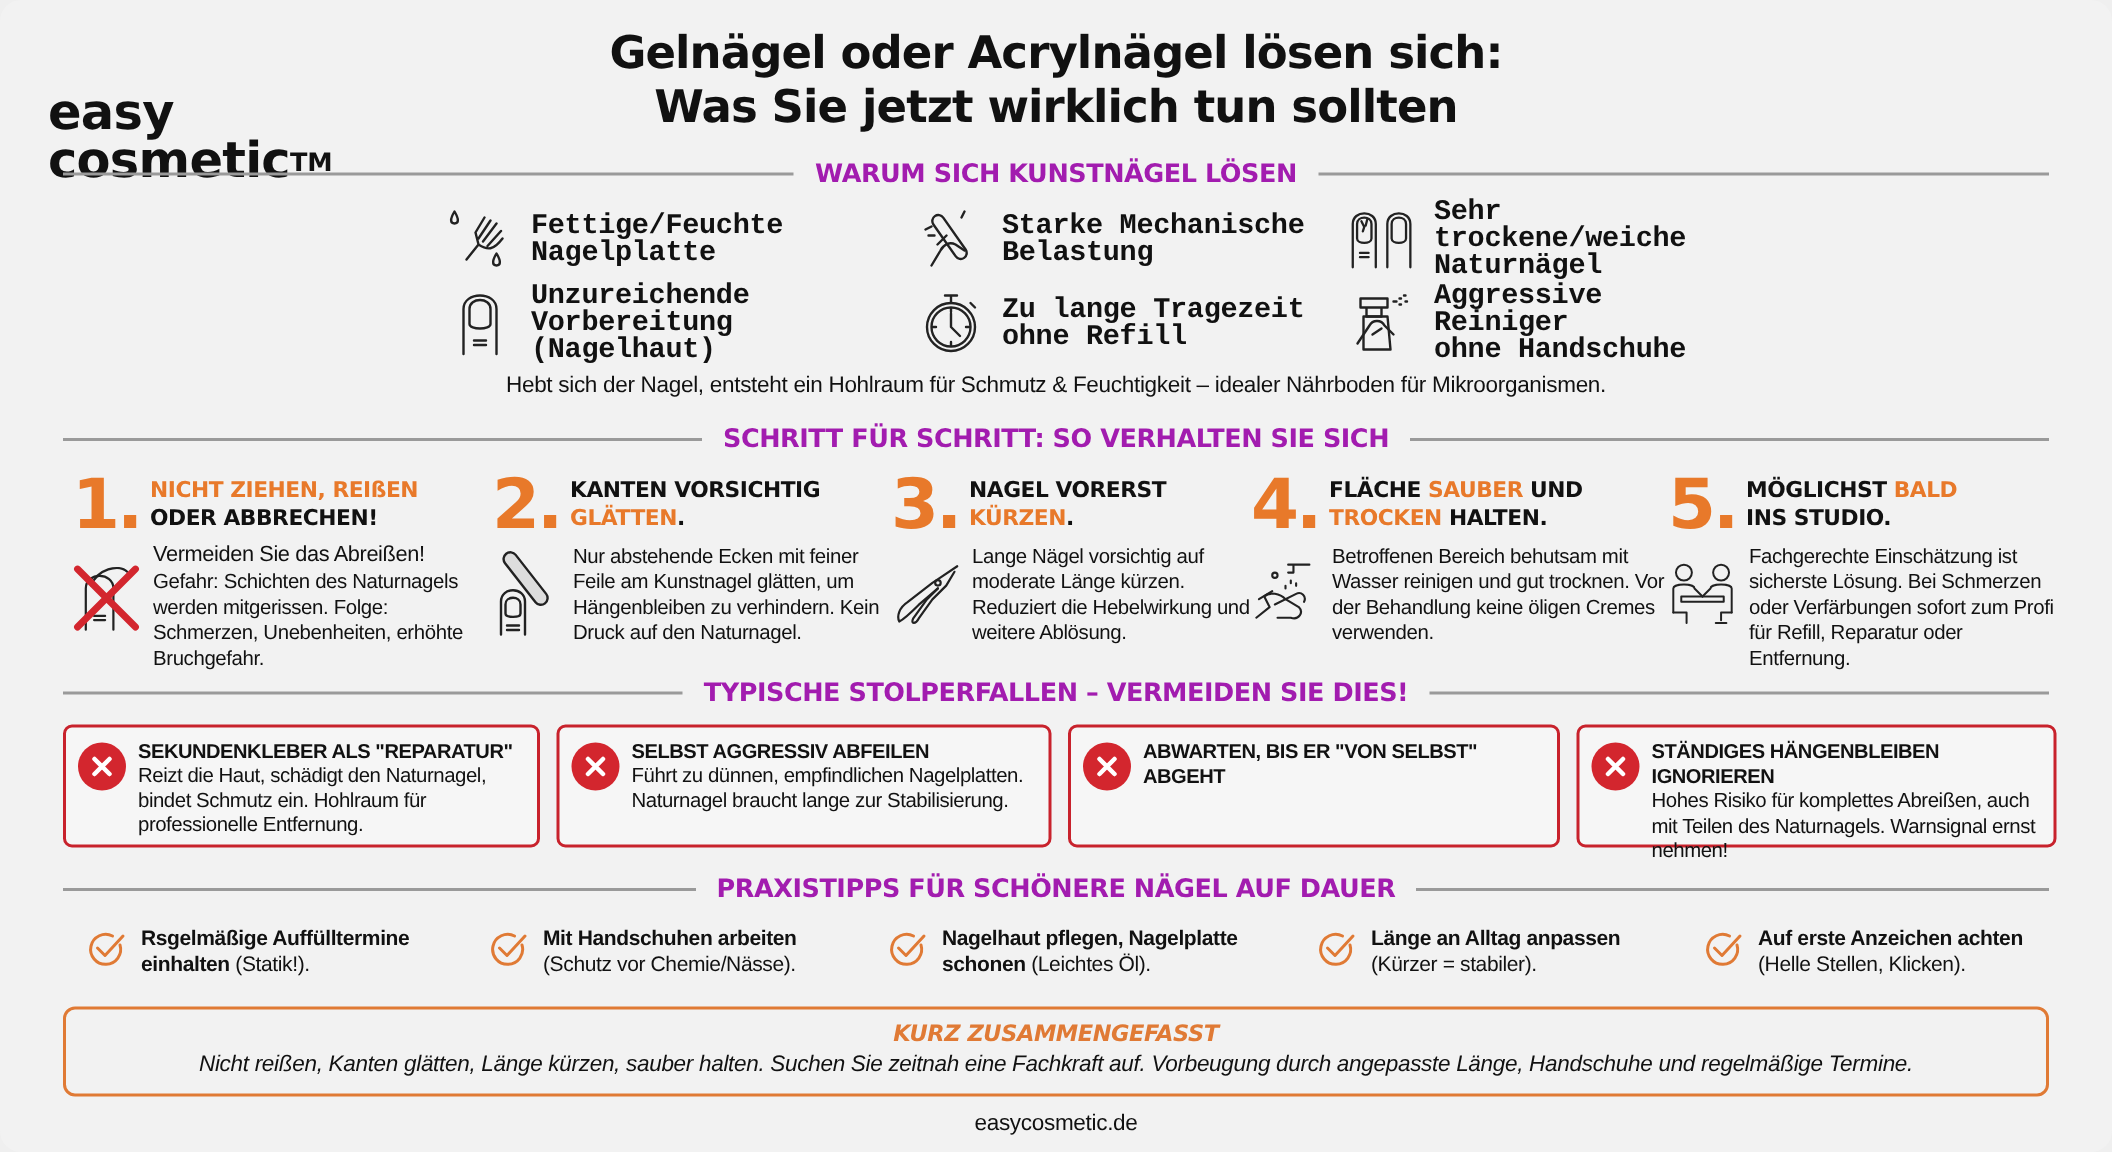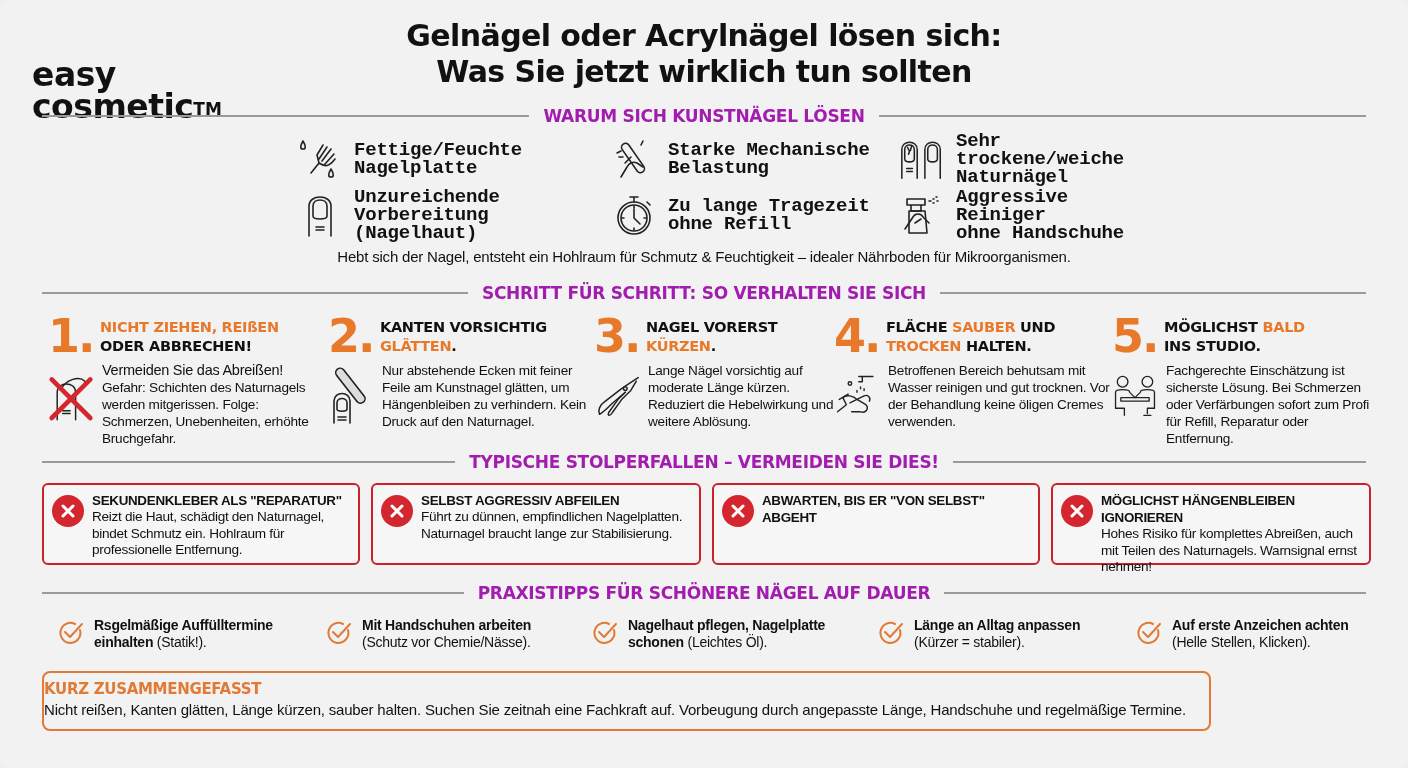--- a/index.html
+++ b/index.html
@@ -80,22 +80,22 @@
   .pit .pbody { font-size: 13.6px; line-height: 16.5px; letter-spacing: -0.3px; }
   .tips {
     position: absolute; left: 58px; top: 617px; width: 1320px;
     display: grid; grid-template-columns: 268px 266px 286px 258px 240px;
   }
   .tip { display: flex; gap: 10px; align-items: flex-start; }
   .tip .ck { width: 26px; height: 26px; flex: 0 0 26px; margin-top: 3px; }
   .tip .tt { font-size: 14px; line-height: 17px; letter-spacing: -0.25px; }
   .tip .tt b { font-weight: 700; }
   .summary {
-    position: absolute; left: 42px; top: 671px; width: 1169px; height: 60px;
-    border: 2px solid #e07a35; border-radius: 8px; padding-top: 7px;
+    position: absolute; left: 42px; top: 671px; width: 1324px; height: 60px;
+    border: 2px solid #e07a35; border-radius: 8px; text-align: center; padding-top: 7px; font-style: italic;
   }
   .summary .stitle {
     font-family: "DejaVu Sans", sans-serif; font-weight: 700; color: #e07a35; font-size: 15px; line-height: 18px; letter-spacing: -0.3px;
   }
   .summary .sbody { font-size: 15px; line-height: 20px; letter-spacing: -0.2px; margin-top: 2px; }
   .footer {
     position: absolute; left: 0; right: 0; top: 740px; text-align: center; font-size: 15px; letter-spacing: -0.2px;
   }
   svg { display: block; }
 </style>
@@ -367,21 +367,21 @@
           <div class="ptitle">ABWARTEN, BIS ER "VON SELBST" ABGEHT</div>
         </div>
     </div>
     <div class="pit">
       <div class="x">
           <svg width="16" height="16" viewBox="0 0 16 16">
             <path d="M3 3 L13 13 M13 3 L3 13" stroke="#fff" stroke-width="3" stroke-linecap="round"></path>
           </svg>
         </div>
       <div>
-          <div class="ptitle">MÖGLICHST HÄNGENBLEIBEN IGNORIEREN</div>
+          <div class="ptitle">STÄNDIGES HÄNGENBLEIBEN IGNORIEREN</div>
           <div class="pbody">Hohes Risiko für komplettes Abreißen, auch mit Teilen des Naturnagels. Warnsignal ernst nehmen!</div>
         </div>
     </div>
   </div>
 
   <div class="section-head" style="top:583px">
     <div class="line"></div>
     <div class="label">PRAXISTIPPS FÜR SCHÖNERE NÄGEL AUF DAUER</div>
     <div class="line"></div>
   </div>
@@ -422,13 +422,14 @@
         </svg>
       <div class="tt"><b>Auf erste Anzeichen achten</b><br><span>(Helle Stellen, Klicken).</span></div>
     </div>
   </div>
 
   <div class="summary">
     <div class="stitle">KURZ ZUSAMMENGEFASST</div>
     <div class="sbody">Nicht reißen, Kanten glätten, Länge kürzen, sauber halten. Suchen Sie zeitnah eine Fachkraft auf. Vorbeugung durch angepasste Länge, Handschuhe und regelmäßige Termine.</div>
   </div>
 
+  <div class="footer">easycosmetic.de</div>
 </div>
 
 </body></html>

